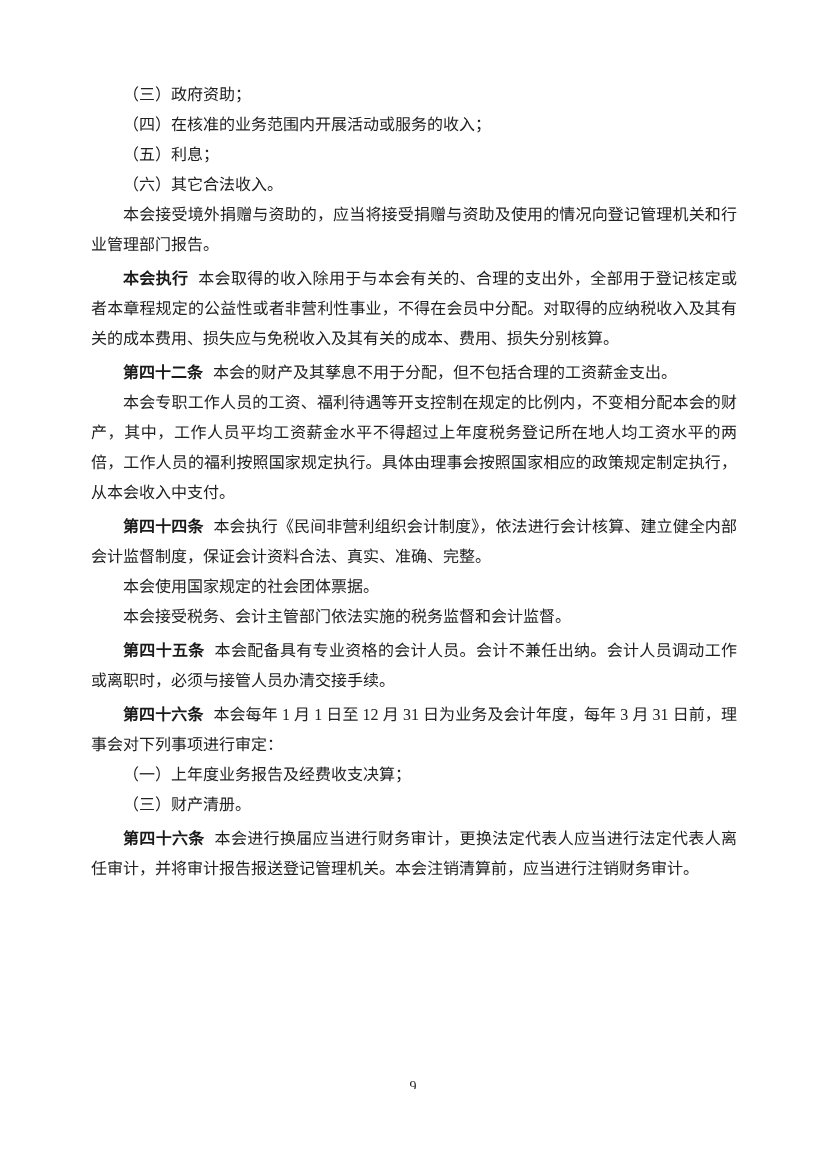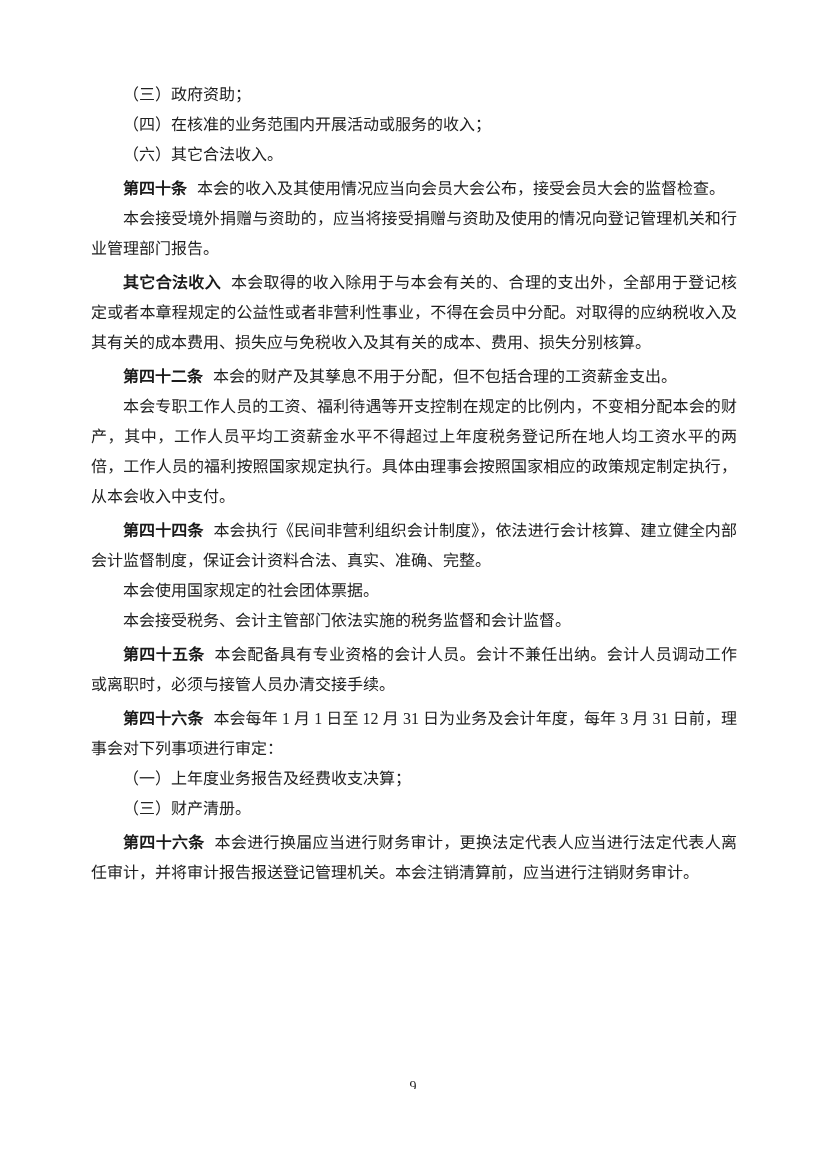--- a/index.html
+++ b/index.html
@@ -52,24 +52,24 @@
     color: #212121;
   }
 </style>
 </head>
 <body>
 
 <div class="page">
   <div class="content" id="doc-body">
       <p class="para indent"><span>（三）政府资助；</span></p>
       <p class="para indent"><span>（四）在核准的业务范围内开展活动或服务的收入；</span></p>
+      <p class="para indent"><span>（五）利息；</span></p>
       <p class="para indent"><span>（六）其它合法收入。</span></p>
-      <p class="para indent article"><b class="article-label">第四十条</b><span>本会的收入及其使用情况应当向会员大会公布，接受会员大会的监督检查。</span></p>
       <p class="para indent"><span>本会接受境外捐赠与资助的，应当将接受捐赠与资助及使用的情况向登记管理机关和行业管理部门报告。</span></p>
-      <p class="para indent article"><b class="article-label">其它合法收入</b><span>本会取得的收入除用于与本会有关的、合理的支出外，全部用于登记核定或者本章程规定的公益性或者非营利性事业，不得在会员中分配。对取得的应纳税收入及其有关的成本费用、损失应与免税收入及其有关的成本、费用、损失分别核算。</span></p>
+      <p class="para indent article"><b class="article-label">本会执行</b><span>本会取得的收入除用于与本会有关的、合理的支出外，全部用于登记核定或者本章程规定的公益性或者非营利性事业，不得在会员中分配。对取得的应纳税收入及其有关的成本费用、损失应与免税收入及其有关的成本、费用、损失分别核算。</span></p>
       <p class="para indent article"><b class="article-label">第四十二条</b><span>本会的财产及其孳息不用于分配，但不包括合理的工资薪金支出。</span></p>
       <p class="para indent"><span>本会专职工作人员的工资、福利待遇等开支控制在规定的比例内，不变相分配本会的财产，其中，工作人员平均工资薪金水平不得超过上年度税务登记所在地人均工资水平的两倍，工作人员的福利按照国家规定执行。具体由理事会按照国家相应的政策规定制定执行，从本会收入中支付。</span></p>
       <p class="para indent article"><b class="article-label">第四十四条</b><span>本会执行《民间非营利组织会计制度》，依法进行会计核算、建立健全内部会计监督制度，保证会计资料合法、真实、准确、完整。</span></p>
       <p class="para indent"><span>本会使用国家规定的社会团体票据。</span></p>
       <p class="para indent"><span>本会接受税务、会计主管部门依法实施的税务监督和会计监督。</span></p>
       <p class="para indent article"><b class="article-label">第四十五条</b><span>本会配备具有专业资格的会计人员。会计不兼任出纳。会计人员调动工作或离职时，必须与接管人员办清交接手续。</span></p>
       <p class="para indent article"><b class="article-label">第四十六条</b><span>本会每年 1 月 1 日至 12 月 31 日为业务及会计年度，每年 3 月 31 日前，理事会对下列事项进行审定：</span></p>
       <p class="para indent"><span>（一）上年度业务报告及经费收支决算；</span></p>
       <p class="para indent"><span>（三）财产清册。</span></p>
       <p class="para indent article"><b class="article-label">第四十六条</b><span>本会进行换届应当进行财务审计，更换法定代表人应当进行法定代表人离任审计，并将审计报告报送登记管理机关。本会注销清算前，应当进行注销财务审计。</span></p>

